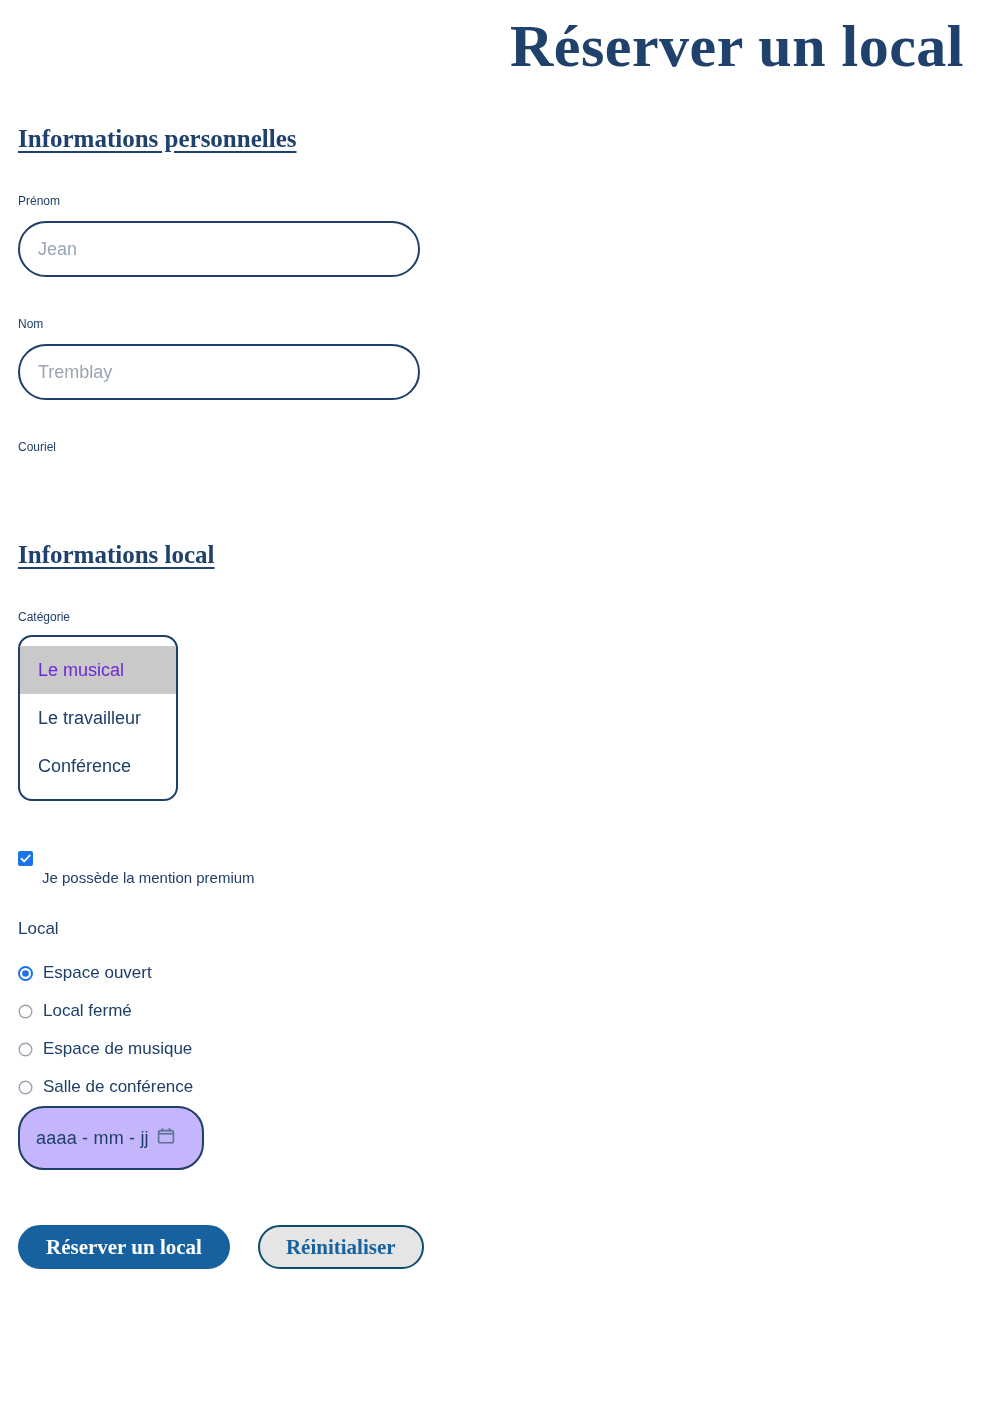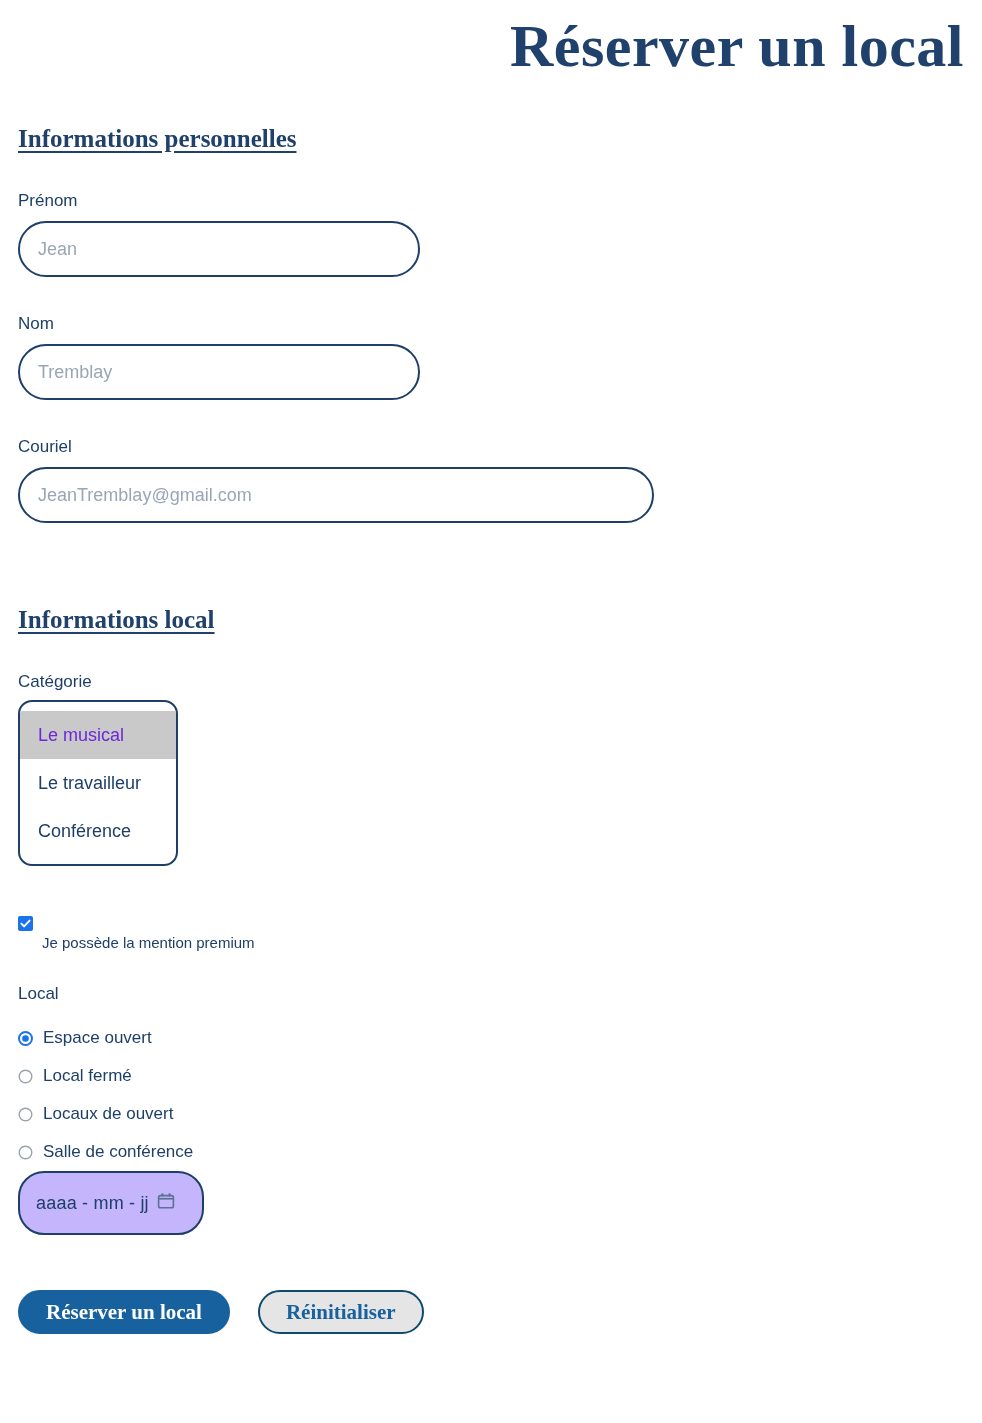--- a/index.html
+++ b/index.html
@@ -47,21 +47,21 @@
     color: #20416b;
     text-decoration: underline;
     text-underline-offset: 4px;
     display: inline-block;
   }
   .heading-wrap-1 { margin-top: 42px; }
 
   
   .field-label {
     display: block;
-    font-size: 17px;
+    font-size: 12px;
     line-height: 22px;
     color: #1e3f68;
     margin: 0;
   }
 
   
   .text-input {
     box-sizing: border-box;
     display: block;
     height: 56px;
@@ -236,21 +236,20 @@
     <input class="text-input input-prenom group" type="text" placeholder="Jean" style="">
   </div>
 
   <div class="sp-nom-label">
     <label class="field-label">Nom</label>
     <input class="text-input input-nom group" type="text" placeholder="Tremblay" style="">
   </div>
 
   <div class="sp-mail-label">
     <label class="field-label">Couriel</label>
-    <input class="text-input input-mail group" type="text" placeholder="JeanTremblay@gmail.com" style="">
   </div>
 
   <div style="margin-top:82px;">
     <h2 class="section-heading">Informations local</h2>
   </div>
 
   <div style="margin-top:36px;">
     <label class="field-label">Catégorie</label>
 
     <div class="listbox">
@@ -292,21 +291,21 @@
         </span>
         <span class="radio-text">Local fermé</span>
       </div>
 
       <div class="radio-row">
         <span class="radio-dot">
           <svg width="15" height="15" viewBox="0 0 15 15" aria-hidden="true">
             <circle cx="7.5" cy="7.5" r="6.3" fill="#ffffff" stroke="#9aa3ad" stroke-width="1.4"></circle>
           </svg>
         </span>
-        <span class="radio-text">Locaux de ouvert</span>
+        <span class="radio-text">Espace de musique</span>
       </div>
 
       <div class="radio-row">
         <span class="radio-dot">
           <svg width="15" height="15" viewBox="0 0 15 15" aria-hidden="true">
             <circle cx="7.5" cy="7.5" r="6.3" fill="#ffffff" stroke="#9aa3ad" stroke-width="1.4"></circle>
           </svg>
         </span>
         <span class="radio-text">Salle de conférence</span>
       </div>

